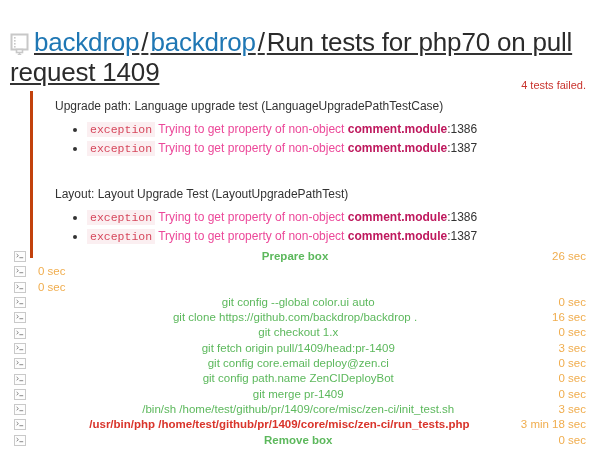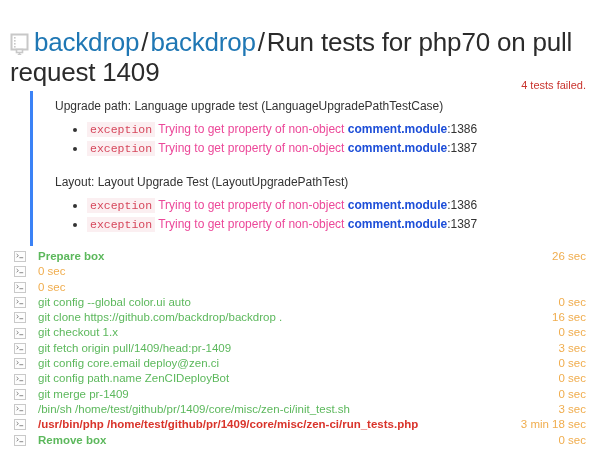--- a/index.html
+++ b/index.html
@@ -13,20 +13,21 @@
     font-family: "Liberation Sans", "DejaVu Sans", sans-serif;
     color: #333333;
     overflow: hidden;
     position: relative;
   }
 
   
   .page-header {
     padding: 10px 24px 0 10px;
     display: block;
+    text-decoration: underline;
   }
   .title-line {
     font-size: 26px;
     line-height: 30px;
     font-weight: 400;
     color: #2b2b2b;
     letter-spacing: -0.2px;
   }
   .repo-icon {
     display: inline-block;
@@ -57,26 +58,26 @@
     color: #c9342e;
     text-align: right;
   }
 
   
   .failures {
     position: absolute;
     left: 30px;
     top: 91px;
     width: 540px;
-    border-left: 3px solid #3b82f6;
+    border-left: 3px solid #c2410c;
     padding: 3px 0 6px 22px;
     box-sizing: border-box;
   }
   .fail-group { margin-bottom: 2px; }
-  .fail-group + .fail-group { margin-top: 16px; }
+  .fail-group + .fail-group { margin-top: 28px; }
   .fail-title {
     font-size: 12px;
     line-height: 16px;
     color: #333333;
     margin: 4px 0 2px 0;
   }
   ul.fail-list {
     list-style: disc;
     margin: 6px 0 6px 0;
     padding-left: 32px;
@@ -90,21 +91,21 @@
   .exc {
     font-family: "Liberation Mono", "DejaVu Sans Mono", monospace;
     font-size: 11.5px;
     color: #d6475c;
     background: #fbeff1;
     border-radius: 0;
     padding: 1px 3px;
     margin-right: 3px;
   }
   .msg { color: #ec4899; }
-  .loc-file { font-weight: bold; color: #1d4ed8; }
+  .loc-file { font-weight: bold; color: #be185d; }
   .loc-line { color: #333333; }
 
   
   .cmd-log {
     position: absolute;
     left: 10px;
     top: 249px;
     width: 580px;
   }
   .cmd-row {
@@ -120,20 +121,21 @@
     width: 12px;
     height: 11px;
     margin-right: 12px;
     margin-left: 4px;
   }
   .cmd-text {
     flex: 1 1 auto;
     color: #5cb85c;
     overflow: hidden;
     text-overflow: ellipsis;
+    text-align: center;
   }
   .cmd-text.bold { font-weight: bold; }
   .cmd-text.err  { color: #d9342b; font-weight: bold; }
   .cmd-dur {
     flex: 0 0 auto;
     color: #f0ad4e;
     text-align: left;
     padding-right: 4px;
   }
 </style>

